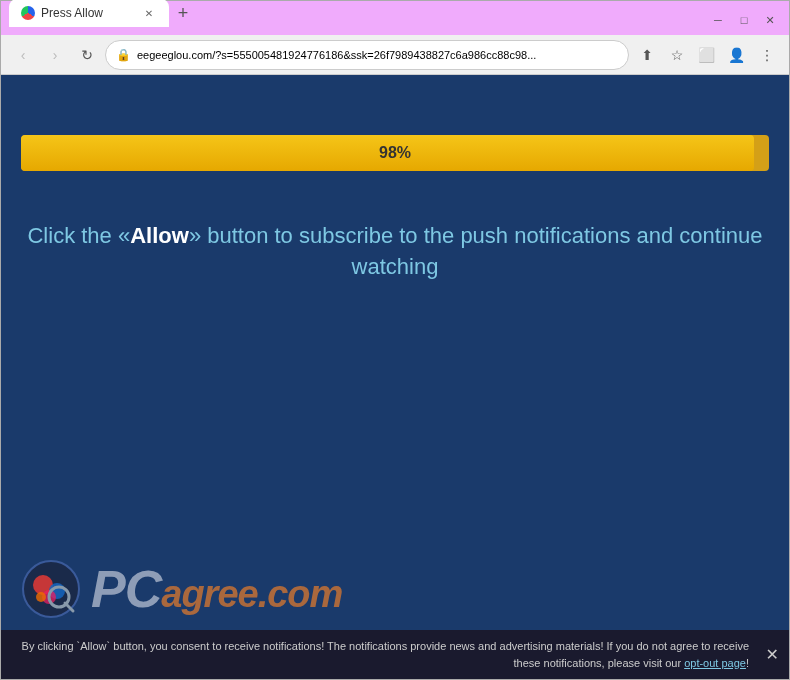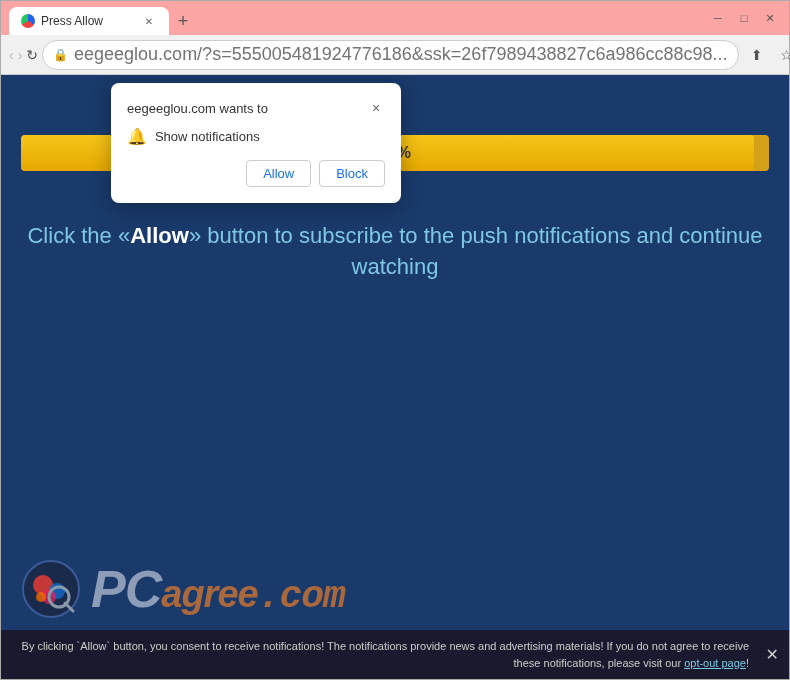--- a/index.html
+++ b/index.html
@@ -11,24 +11,24 @@
       height: 680px;
       display: flex;
       flex-direction: column;
       border: 1px solid #aaa;
       background: #f0f0f0;
     }
 
     
     .title-bar {
       display: flex;
-      align-items: center;
-      background: #fca5a5;
+      align-items: flex-start;
+      background: #f0abfc;
       height: 34px;
-      padding: 0 8px;
+      padding: 8px 8px;
       gap: 4px;
     }
     .tab-area {
       display: flex;
       align-items: flex-end;
       flex: 1;
       height: 100%;
     }
     .tab {
       display: flex;
@@ -121,22 +121,22 @@
       border: 1px solid #ccc;
       border-radius: 15px;
       padding: 0 10px;
       gap: 6px;
     }
     .lock-icon {
       font-size: 12px;
       color: #555;
     }
     .address-text {
-      font-size: 18px;
-      color: #737373;
+      font-size: 11px;
+      color: #000000;
       flex: 1;
       white-space: nowrap;
       overflow: hidden;
       text-overflow: ellipsis;
     }
     .nav-actions {
       display: flex;
       gap: 2px;
     }
 
@@ -342,34 +342,20 @@
       <div class="nav-btn">⬆</div>
       <div class="nav-btn">☆</div>
       <div class="nav-btn">⬜</div>
       <div class="nav-btn">👤</div>
       <div class="nav-btn">⋮</div>
     </div>
   </div>
 
   <div class="page-content">
 
-    <div class="notification-popup">
-      <div class="popup-header">
-        <span class="popup-title">eegeeglou.com wants to</span>
-        <div class="popup-close">×</div>
-      </div>
-      <div class="popup-item">
-        <span class="bell-icon">🔔</span>
-        <span class="popup-item-text">Show notifications</span>
-      </div>
-      <div class="popup-actions">
-        <button class="btn-allow">Allow</button>
-        <button class="btn-block">Block</button>
-      </div>
-    </div>
 
     <div class="progress-container">
       <div class="progress-fill" style="width:98%"></div>
       <span class="progress-text">98%</span>
     </div>
 
     <div class="main-message">
       <span>Click the «</span><span class="allow-highlight">Allow</span><span>» button to subscribe to the push notifications and continue watching</span>
     </div>
 
@@ -378,21 +364,21 @@
         <circle cx="30" cy="30" r="28" fill="#1a2a4a" stroke="#3a5a9a" stroke-width="2"></circle>
         <circle cx="22" cy="26" r="10" fill="#e53935" opacity="0.85"></circle>
         <circle cx="36" cy="32" r="8" fill="#1565c0" opacity="0.85"></circle>
         <circle cx="28" cy="38" r="7" fill="#e91e63" opacity="0.75"></circle>
         <circle cx="20" cy="38" r="5" fill="#ef6c00" opacity="0.8"></circle>
 
         <line x1="44" y1="44" x2="52" y2="52" stroke="#8899aa" stroke-width="3" stroke-linecap="round"></line>
         <circle cx="38" cy="38" r="10" fill="none" stroke="#8899aa" stroke-width="3"></circle>
       </svg>
       <div class="logo-text">
-        <span class="pc-large" style="font-size:52px;font-style:italic;color:#c0c8d8;font-weight:900;">PC</span><span style="font-size:38px;font-style:italic;color:#e87c2a;font-weight:700;">agree</span><span style="font-size:38px;font-style:italic;color:#e87c2a;font-weight:700;font-family:Liberation Mono, monospace;">.com</span>
+        <span class="pc-large" style="font-size:52px;font-style:italic;color:#c0c8d8;font-weight:900;">PC</span><span style="font-size:38px;font-style:italic;color:#e87c2a;font-weight:700;">agree</span><span style="font-size:38px;font-style:italic;color:#e87c2a;font-weight:700;">.com</span>
       </div>
     </div>
 
     <div class="cookie-bar">
       <span>By clicking `Allow` button, you consent to receive notifications! The notifications provide news and advertising materials! If you do not agree to receive these notifications, please visit our </span><a href="#">opt-out page</a><span>!</span>
       <span class="cookie-close">✕</span>
     </div>
 
   </div>
 </div>

